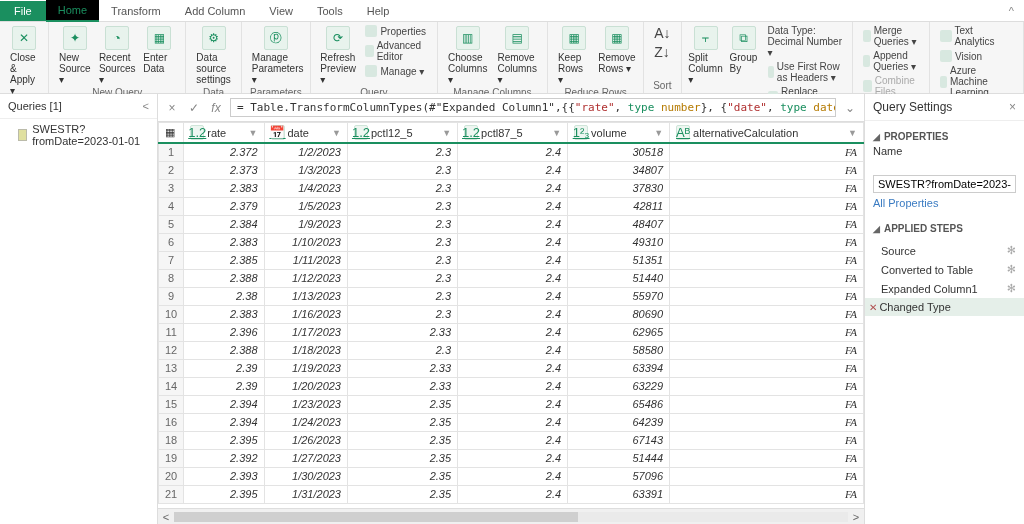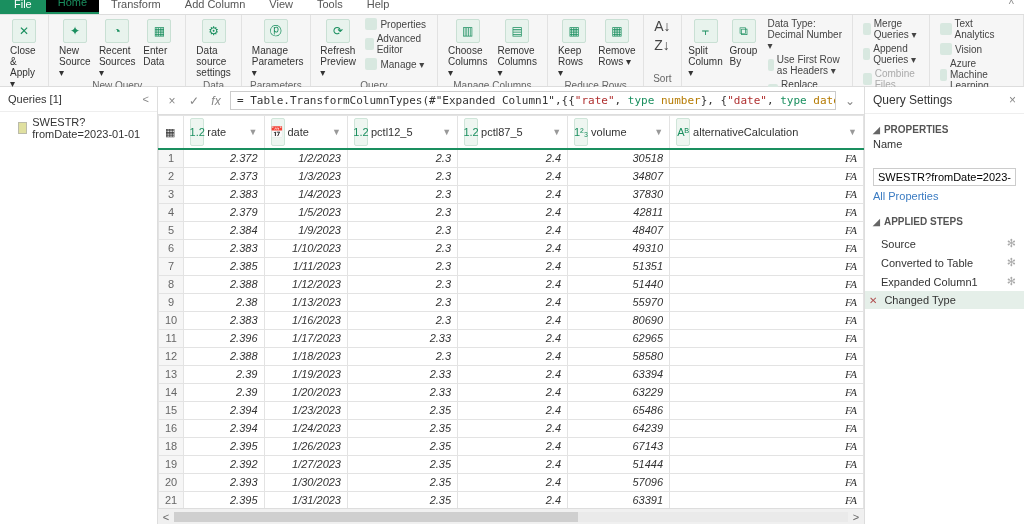--- a/index.html
+++ b/index.html
@@ -1,19 +1,19 @@
 <!DOCTYPE html>
 <html><head>
 <meta charset="utf-8">
 <style>
 * { box-sizing: border-box; margin: 0; padding: 0; }
 body { font-family: "Segoe UI", Tahoma, sans-serif; font-size: 11px; color: #333; background: #fff; width: 1024px; height: 524px; overflow: hidden; display: flex; flex-direction: column; }
 
 
-.tabs { display: flex; background: #fff; border-bottom: 1px solid #ddd; height: 15px; align-items: flex-end; }
+.tabs { display: flex; background: #fff; border-bottom: 1px solid #ddd; height: 22px; align-items: center; }
 .tab { padding: 4px 12px; cursor: pointer; color: #555; }
 .tab.file { background: #1a8f5f; color: #fff; padding: 4px 14px; }
 .tab.active { background: #000000; border-bottom: 2px solid #1a8f5f; color: #1a8f5f; font-weight: 500; }
 .tabs .collapse { margin-left: auto; padding: 4px 10px; color: #888; }
 
 
 .ribbon { display: flex; background: #f6f6f6; border-bottom: 1px solid #ddd; height: 72px; }
 .rgroup { display: flex; flex-direction: column; border-right: 1px solid #e2e2e2; padding: 2px 6px 0; }
 .rgroup-items { display: flex; align-items: flex-start; flex: 1; gap: 2px; }
 .rgroup-label { text-align: center; font-size: 10px; color: #666; padding-bottom: 2px; }
@@ -41,42 +41,42 @@
 .fb-box .kw { color: #1a8f5f; }
 .fb-box .ty { color: #b57a00; }
 .fb-box .str { color: #b03030; }
 
 
 .grid-wrap { flex: 1; overflow: auto; position: relative; }
 table.grid { border-collapse: collapse; width: 100%; font-size: 11px; }
 table.grid th, table.grid td { border: 1px solid #e3e3e3; padding: 2px 6px; height: 18px; white-space: nowrap; }
 table.grid th { background: #fff; font-weight: normal; text-align: left; position: sticky; top: 0; border-bottom: 2px solid #1a8f5f; }
 table.grid th .th-inner { display: flex; align-items: center; gap: 3px; }
-table.grid th .ty-ic { width: 14px; height: 28px; background: #eef6f1; border: 1px solid #cfe5d9; border-radius: 2px; font-size: 11px; display: flex; align-items: center; justify-content: center; color: #1a8f5f; }
+table.grid th .ty-ic { width: 14px; height: 15px; background: #eef6f1; border: 1px solid #cfe5d9; border-radius: 2px; font-size: 13px; display: flex; align-items: center; justify-content: center; color: #1a8f5f; text-decoration: underline; }
 table.grid th .dd { margin-left: auto; color: #999; font-size: 9px; }
 table.grid td.rownum { background: #f6f6f6; color: #666; text-align: center; width: 24px; font-style: normal; }
 table.grid td.num { text-align: right; font-style: italic; }
 table.grid td.date { text-align: right; font-style: italic; }
 table.grid td.txt { text-align: right; font-style: italic; font-family: Liberation Serif, serif; }
 table.grid td.null { text-align: right; font-style: italic; color: #888; }
 .hscroll { height: 16px; background: #f0f0f0; border-top: 1px solid #ddd; display: flex; align-items: center; }
 .hs-btn { width: 16px; text-align: center; color: #666; }
 .hs-track { flex: 1; height: 10px; background: #eaeaea; position: relative; }
 .hs-thumb { position: absolute; left: 0; width: 60%; height: 100%; background: #cfcfcf; }
 
 
 .settings { width: 160px; border-left: 1px solid #ddd; background: #fff; display: flex; flex-direction: column; }
 .settings-header { padding: 6px 8px; font-size: 12px; color: #333; border-bottom: 1px solid #eee; display: flex; justify-content: space-between; align-items: center; }
 .sect { padding: 4px 8px; }
 .sect-title { font-size: 10px; font-weight: bold; color: #555; margin: 6px 0 3px; display: flex; align-items: center; gap: 4px; }
 .sect-title .tri { font-size: 9px; color: #666; }
 .name-input { width: 100%; border: 1px solid #ccc; padding: 2px 4px; font-size: 11px; }
 .all-props { color: #3a7bc2; font-size: 11px; cursor: pointer; margin-top: 4px; }
 .steps { display: flex; flex-direction: column; }
-.step { padding: 3px 8px 3px 16px; font-size: 11px; display: flex; align-items: center; gap: 5px; }
+.step { padding: 3px 8px 3px 16px; font-size: 11px; display: flex; align-items: center; }
 .step .gear { margin-left: auto; color: #aaa; font-size: 11px; }
 .step.sel { background: #e5efe9; }
 .step .xic { color: #b05050; font-size: 10px; margin-left: -12px; margin-right: 2px; }
 </style>
 </head>
 <body>
 
 <div class="tabs">
   <div class="tab file">File</div>
   <div class="tab active">Home</div>

